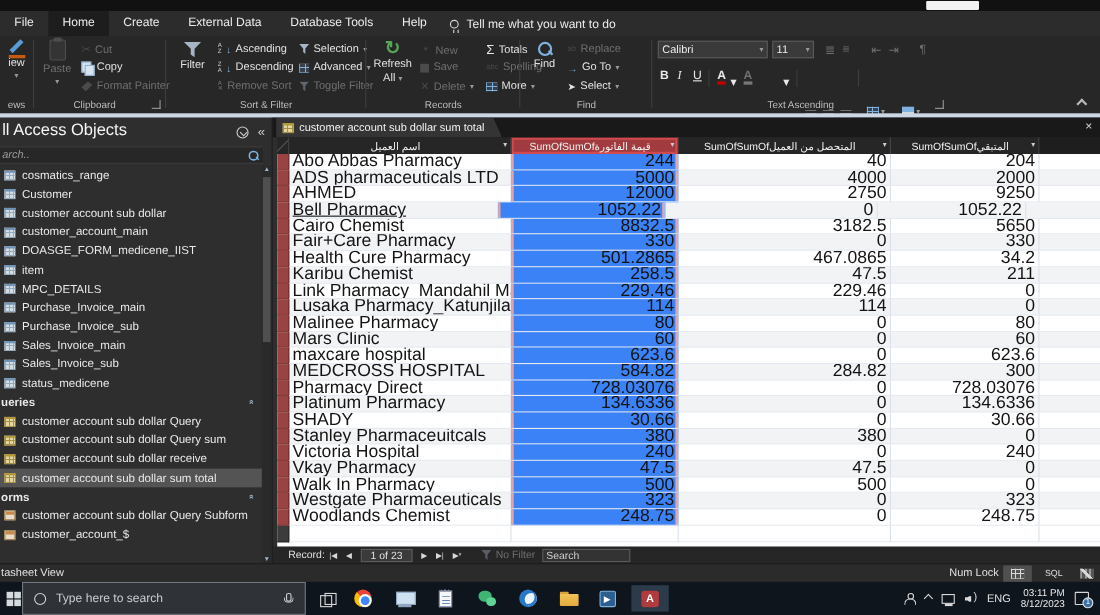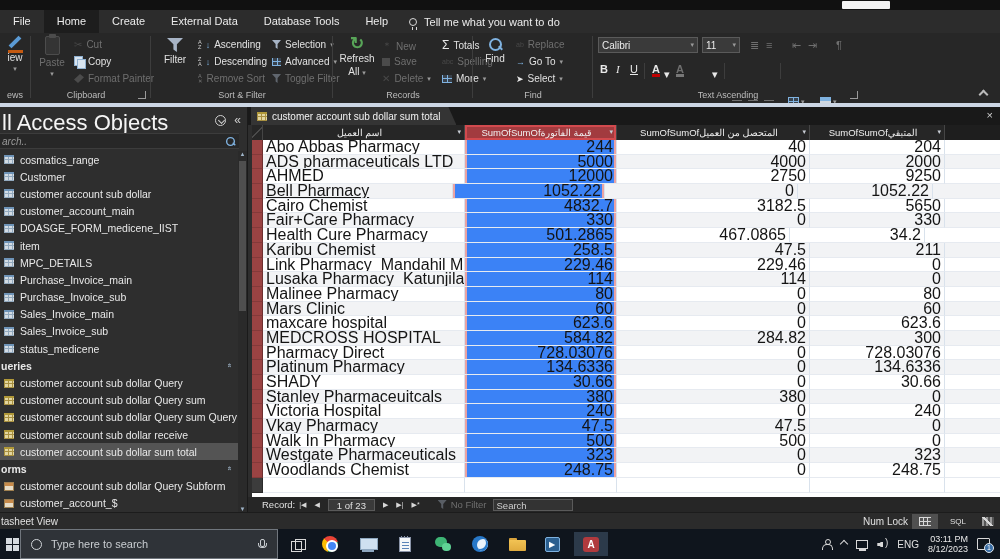--- a/index.html
+++ b/index.html
@@ -50,21 +50,21 @@
 .bucket{width:10px;height:8px;background:#c8c8c8;clip-path:polygon(15% 0,85% 0,100% 70%,50% 100%,0 70%);border-bottom:2px solid #e8c84a;}
 .alignic{width:10px;height:8px;background:repeating-linear-gradient(0deg,#6f6f6f 0 1px,transparent 1px 3px);}
 .chev{width:7px;height:7px;border-top:2px solid #bbb;border-right:2px solid #bbb;transform:rotate(-45deg);}
 .pencil{width:14px;height:14px;position:relative;}
 .pencil:before{content:"";position:absolute;left:5px;top:-1px;width:4px;height:14px;background:#5b9bd5;transform:rotate(45deg);}
 .pencil:after{content:"";position:absolute;left:0;bottom:-3px;width:15px;height:3px;background:#c55a11;}
 
 #topstrip{left:0;top:103px;width:1000px;height:4px;background:#ccd6e4;}
 
 #sidebar{left:0;top:107px;width:248px;height:405px;background:#2e2e2e;border-right:1px solid #1a1a1a;}
-#sbtitle{position:absolute;left:2px;top:3px;font-size:22px;color:#f5f5f5;}
+#sbtitle{position:absolute;left:2px;top:3px;font-size:15px;color:#f5f5f5;}
 #sbheadicons{position:absolute;right:6px;top:6px;display:flex;gap:8px;align-items:center;color:#cfcfcf;}
 .circlechev{width:11px;height:11px;border:1px solid #cfcfcf;border-radius:50%;position:relative;}
 .circlechev:after{content:"";position:absolute;left:2.5px;top:2.5px;width:4px;height:4px;border-right:1.5px solid #cfcfcf;border-bottom:1.5px solid #cfcfcf;transform:rotate(45deg);}
 #sbsearch{position:absolute;left:0;top:26px;width:239px;height:16px;background:#272727;border-top:1px solid #3c3c3c;border-bottom:1px solid #3c3c3c;display:flex;align-items:center;}
 #sbsearch .ph{font-size:10px;font-style:italic;color:#9a9a9a;padding-left:2px;flex:1;}
 #sblist{position:absolute;left:0;top:44px;width:239px;height:361px;}
 .sbrow{height:17.19px;display:flex;align-items:center;font-size:10.5px;color:#e8e8e8;position:relative;padding-left:20px;white-space:nowrap;overflow:hidden;}
 .sbhead{padding-left:1px;font-weight:bold;}
 .sbsel{background:#545454;}
 .sbicon{position:absolute;left:4px;width:10px;height:9px;}
@@ -416,24 +416,20 @@
       <div class="sbrow">
         <span class="sbicon ic-query"></span>
         <span>customer account sub dollar Query</span>
       </div>
       <div class="sbrow">
         <span class="sbicon ic-query"></span>
         <span>customer account sub dollar Query sum</span>
       </div>
       <div class="sbrow">
         <span class="sbicon ic-query"></span>
-        <span>customer account sub dollar Query sum Query</span>
-      </div>
-      <div class="sbrow">
-        <span class="sbicon ic-query"></span>
         <span>customer account sub dollar receive</span>
       </div>
       <div class="sbrow sbsel">
         <span class="sbicon ic-query"></span>
         <span>customer account sub dollar sum total</span>
       </div>
       <div class="sbrow sbhead">
         <span>orms</span>
         <span class="pin">«</span>
       </div>
@@ -511,38 +507,38 @@
         <div class="tcell rsel" style="width: 11px;"></div>
         <div class="tcell name" style="width: 190px; text-decoration: underline;">Bell Pharmacy</div>
         <div class="tcell num selc" style="width: 152px;">1052.22</div>
         <div class="tcell num" style="width: 193px;">0</div>
         <div class="tcell num" style="width: 135px;">1052.22</div>
         <div class="fill"></div>
       </div>
       <div class="trow ev">
         <div class="tcell rsel" style="width: 11px;"></div>
         <div class="tcell name" style="width: 202px;">Cairo Chemist</div>
-        <div class="tcell num selc" style="width: 152px;">4832.7</div>
+        <div class="tcell num selc" style="width: 152px;">8832.5</div>
         <div class="tcell num" style="width: 193px;">3182.5</div>
         <div class="tcell num" style="width: 135px;">5650</div>
         <div class="fill"></div>
       </div>
       <div class="trow od">
         <div class="tcell rsel" style="width: 11px;"></div>
         <div class="tcell name" style="width: 202px;">Fair+Care Pharmacy</div>
         <div class="tcell num selc" style="width: 152px;">330</div>
         <div class="tcell num" style="width: 193px;">0</div>
         <div class="tcell num" style="width: 135px;">330</div>
         <div class="fill"></div>
       </div>
       <div class="trow ev">
         <div class="tcell rsel" style="width: 11px;"></div>
         <div class="tcell name" style="width: 202px;">Health Cure Pharmacy</div>
         <div class="tcell num selc" style="width: 152px;">501.2865</div>
-        <div class="tcell num" style="width: 173px;">467.0865</div>
+        <div class="tcell num" style="width: 193px;">467.0865</div>
         <div class="tcell num" style="width: 135px;">34.2</div>
         <div class="fill"></div>
       </div>
       <div class="trow od">
         <div class="tcell rsel" style="width: 11px;"></div>
         <div class="tcell name" style="width: 202px;">Karibu Chemist</div>
         <div class="tcell num selc" style="width: 152px;">258.5</div>
         <div class="tcell num" style="width: 193px;">47.5</div>
         <div class="tcell num" style="width: 135px;">211</div>
         <div class="fill"></div>

